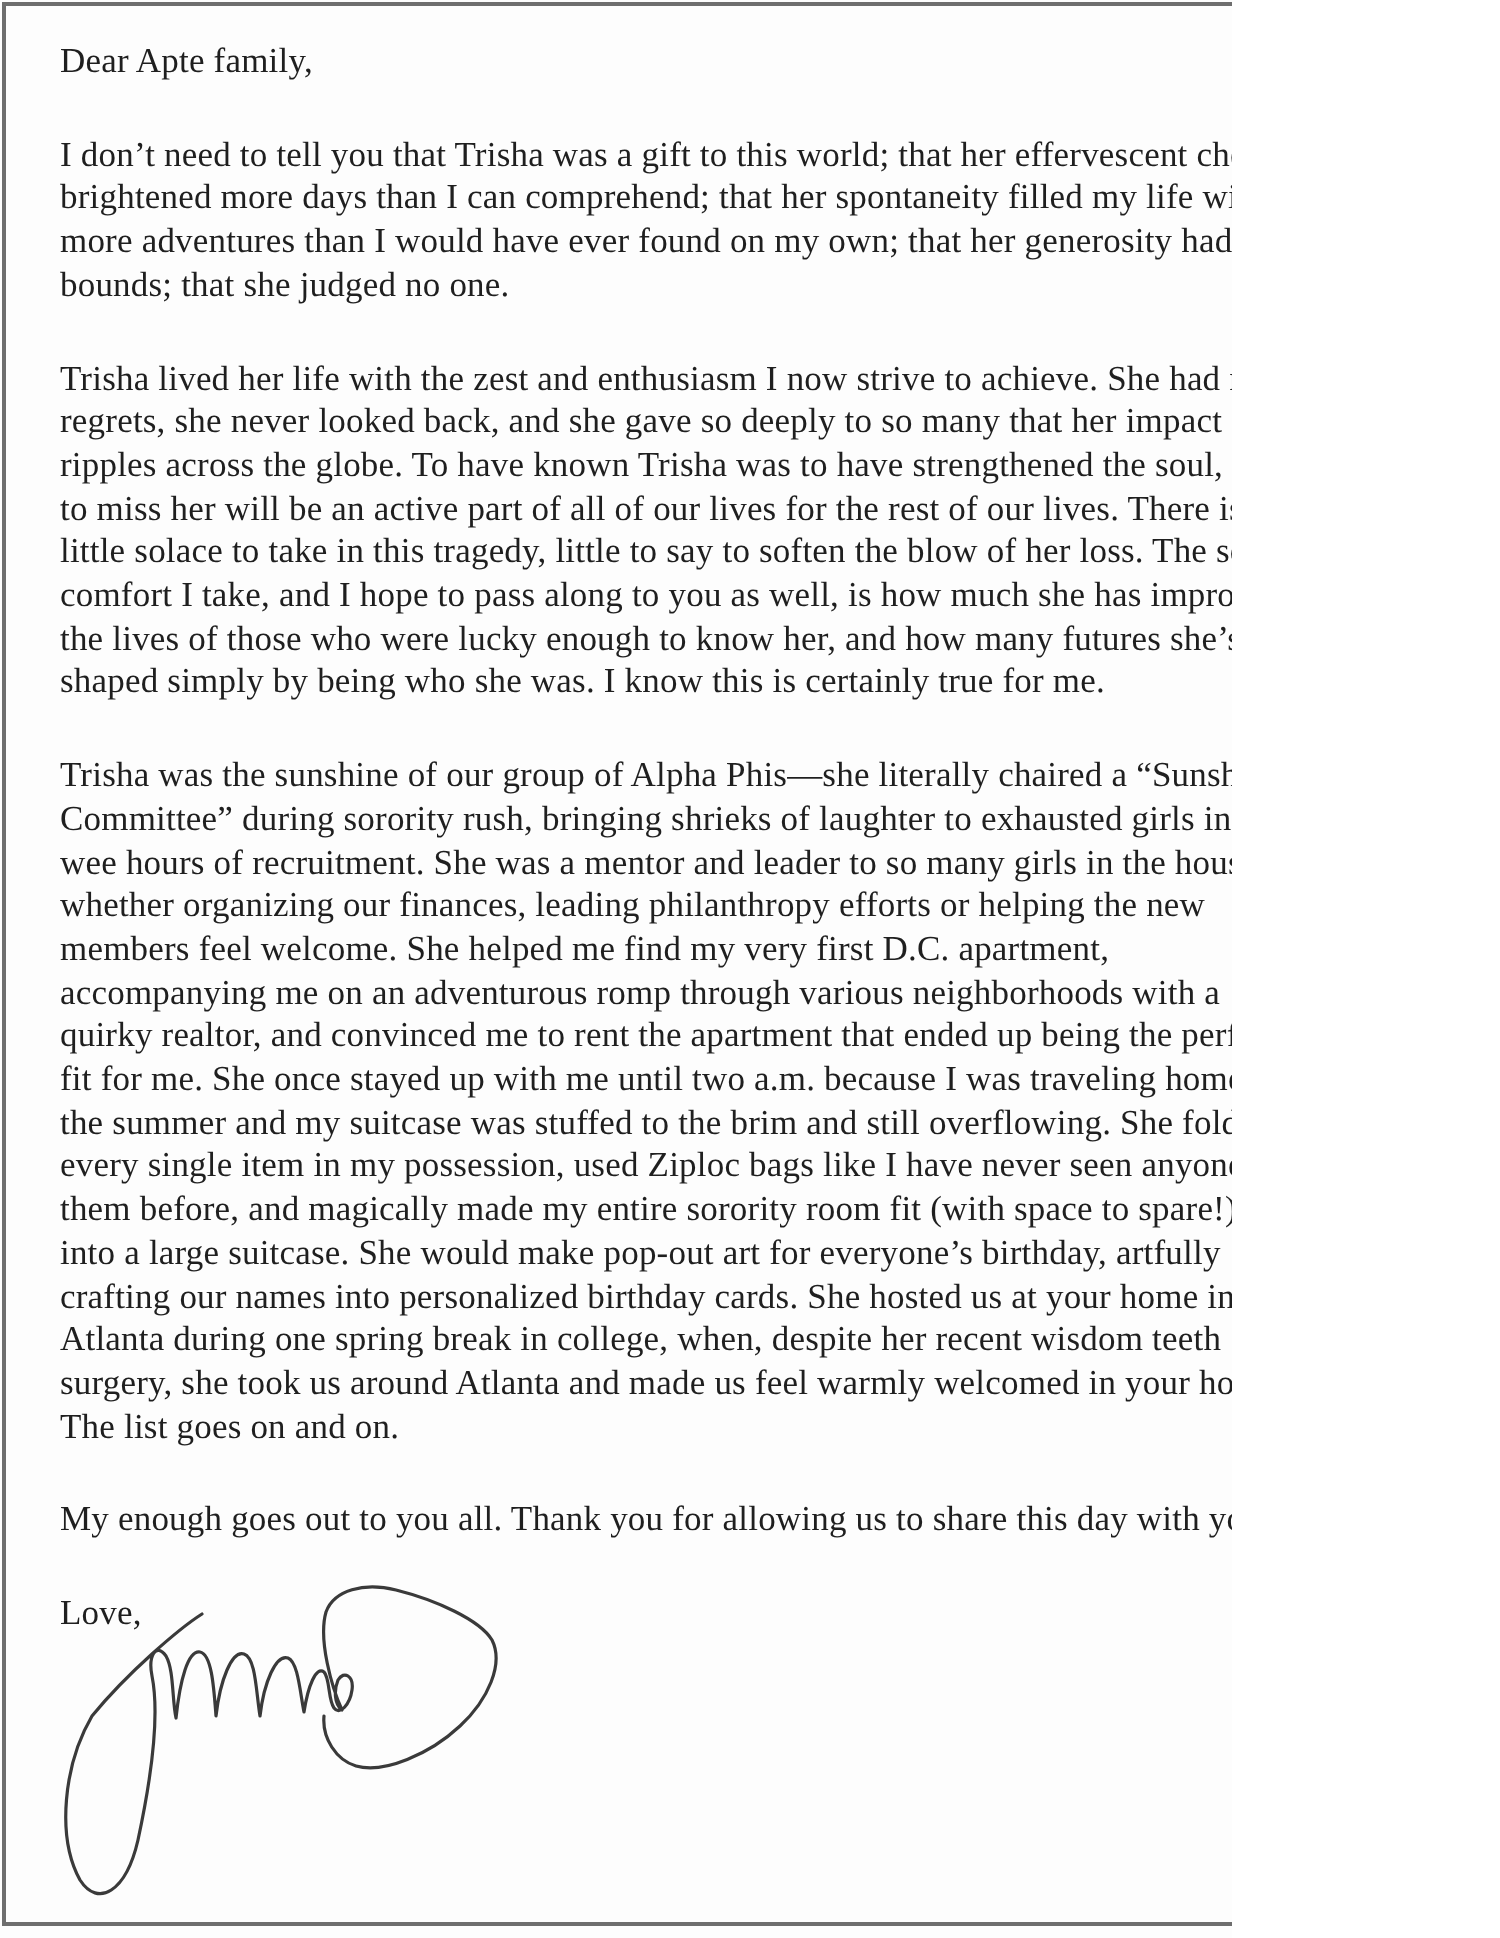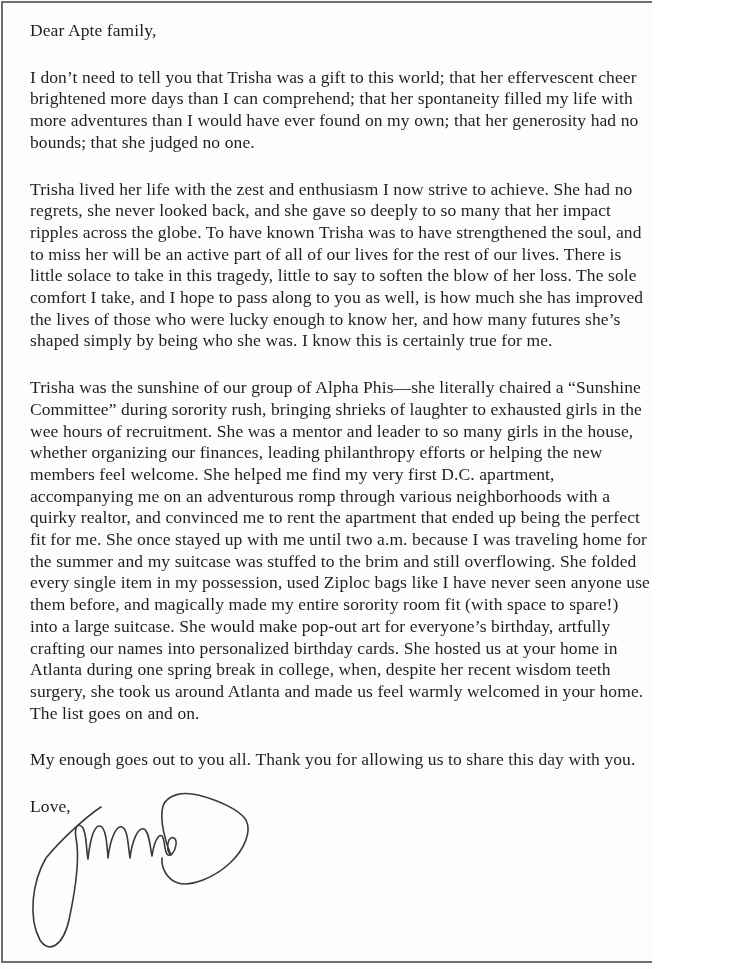--- a/index.html
+++ b/index.html
@@ -7,21 +7,20 @@
     padding: 0;
     background: #ffffff;
     font-family: "Liberation Serif", "DejaVu Serif", serif;
   }
   .page {
     position: relative;
     width: 616px;
     height: 969px;
     background: #fdfdfd;
     overflow: hidden;
-    padding-left: 36px;
   }
   .scan-frame {
     position: absolute;
     left: 1px;
     top: 1px;
     width: 740px;
     height: 958px;
     border: 2px solid #6e6e6e;
     pointer-events: none;
   }

